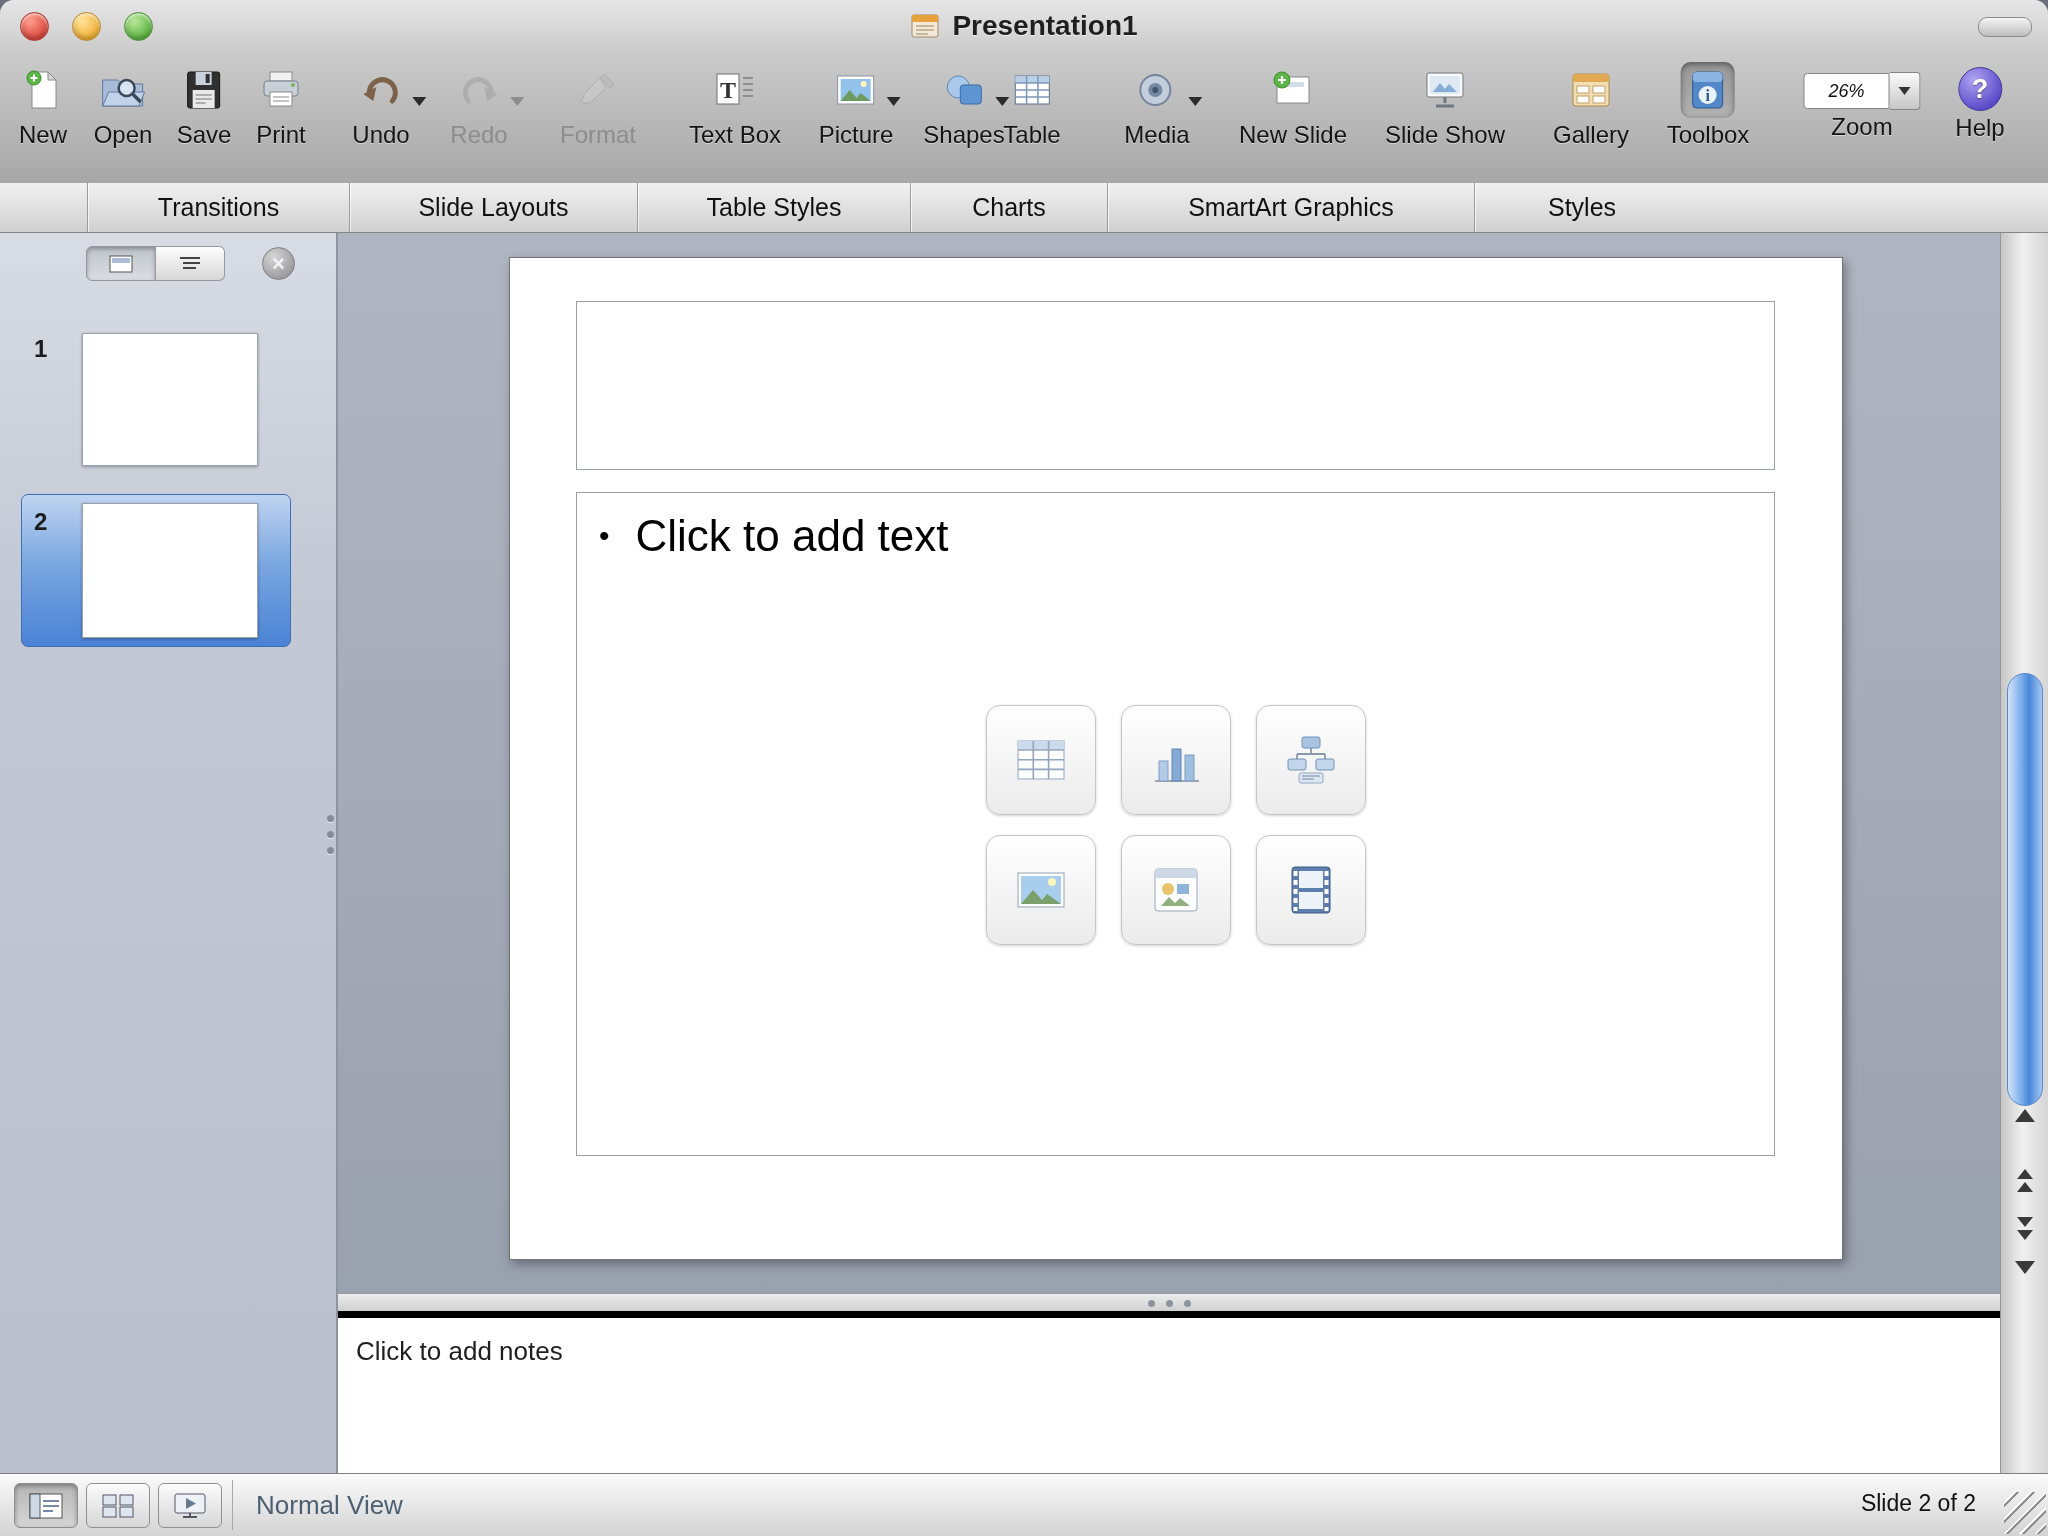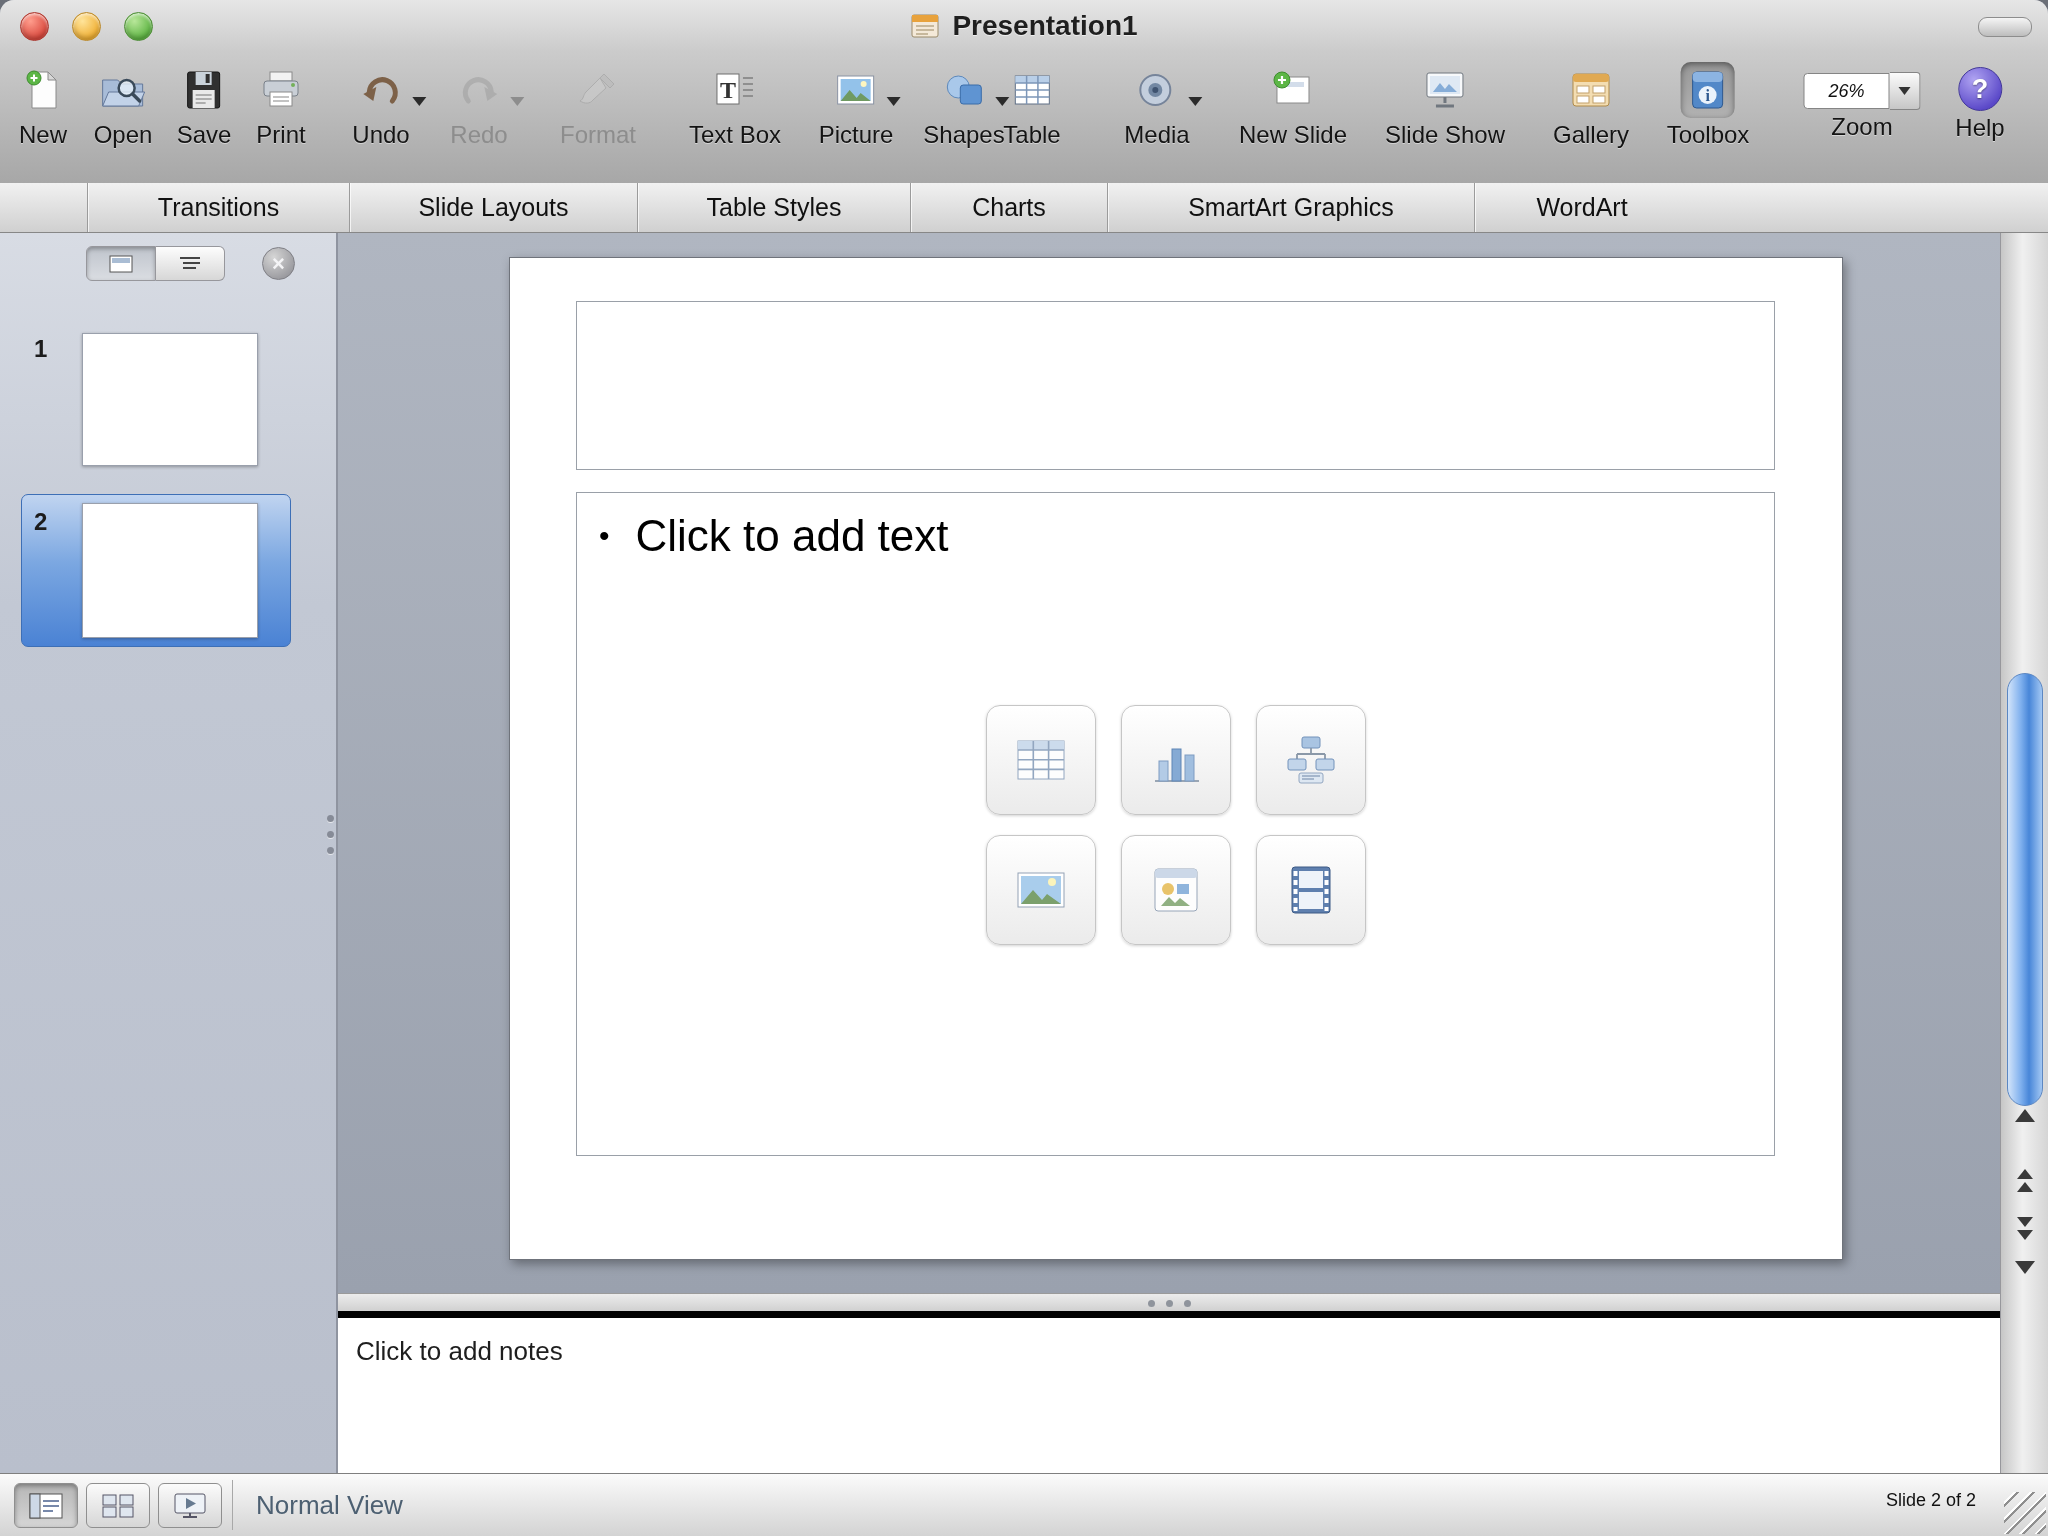--- a/index.html
+++ b/index.html
@@ -125,21 +125,21 @@
 
   
   .statusbar{position:absolute;left:0;top:1473px;width:2048px;height:63px;
     background:linear-gradient(#fbfbfb,#d3d3d3);border-top:1px solid #7f7f7f;box-sizing:border-box;}
   .view-btns{position:absolute;left:14px;top:9px;display:flex;gap:8px;}
   .vbtn{width:62px;height:43px;border:1px solid #8f8f8f;border-radius:6px;
     background:linear-gradient(#fbfbfb,#d6d6d6);display:flex;align-items:center;justify-content:center;}
   .vbtn.selected{background:linear-gradient(#b6b6b6,#d6d6d6);box-shadow:inset 0 2px 5px rgba(0,0,0,.35);}
   .status-sep{position:absolute;left:232px;top:6px;width:1px;height:50px;background:#a8a8a8;}
   .status-view-label{position:absolute;left:256px;top:16px;font-size:26px;color:#4d6072;}
-  .status-slide-label{position:absolute;right:72px;top:16px;font-size:18px;color:#101010;}
+  .status-slide-label{position:absolute;right:72px;top:16px;font-size:23px;color:#101010;}
   .resize-grip{position:absolute;right:2px;bottom:2px;width:42px;height:42px;
     background:repeating-linear-gradient(135deg,transparent 0 7px,#fdfdfd 7px 9px,#8f8f8f 9px 11px);}
 </style>
 </head>
 <body>
 
 <div id="app">
 
   <div class="titlebar">
     <span class="light red"></span>
@@ -366,21 +366,21 @@
     </div>
   </div>
 
   <div class="tabbar">
     <div class="tab-spacer" style="width:87px"></div>
     <div class="tab" style="width:261px">Transitions</div>
     <div class="tab" style="width:287px">Slide Layouts</div>
     <div class="tab" style="width:272px">Table Styles</div>
     <div class="tab" style="width:196px">Charts</div>
     <div class="tab" style="width:366px">SmartArt Graphics</div>
-    <div class="tab" style="width:214px">WordArt</div>
+    <div class="tab" style="width:214px">Styles</div>
     <div class="tab-spacer" style="flex:1"></div>
   </div>
 
   <div class="sidebar">
     <div class="seg-ctrl">
       <div class="seg first selected">
         <svg width="24" height="18" viewBox="0 0 24 18">
           <rect x="1" y="1" width="22" height="16" fill="#fff" stroke="#555"></rect>
           <rect x="3" y="3" width="18" height="5" fill="#aabdd4"></rect>
         </svg>

